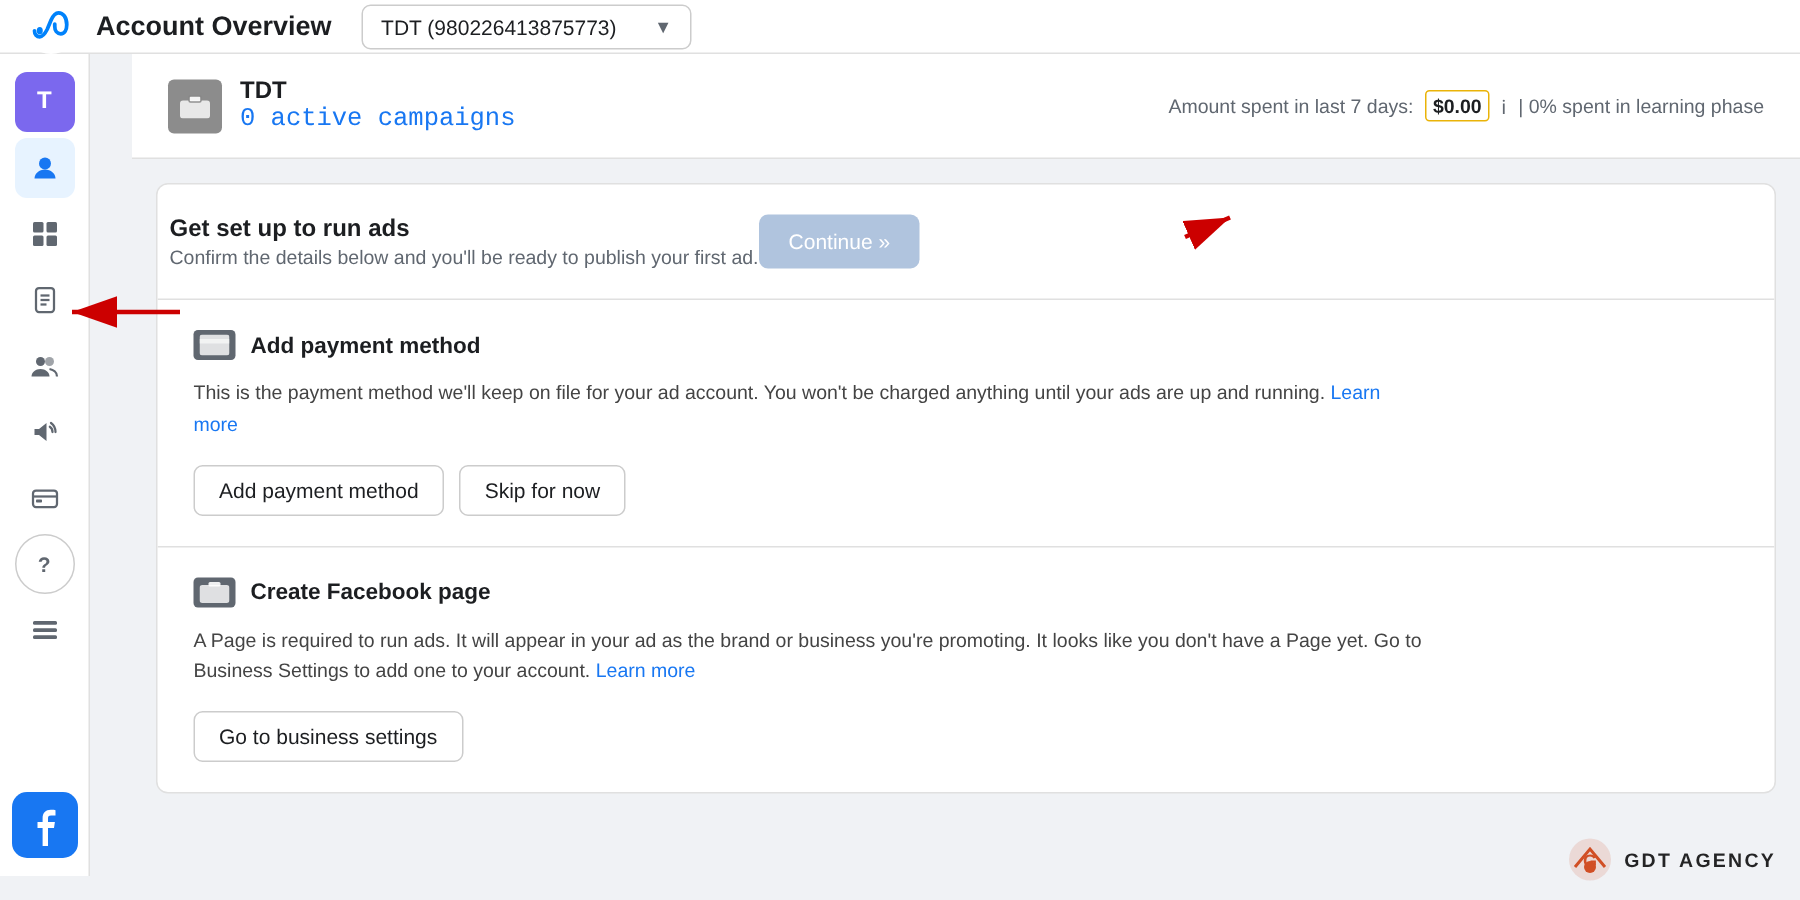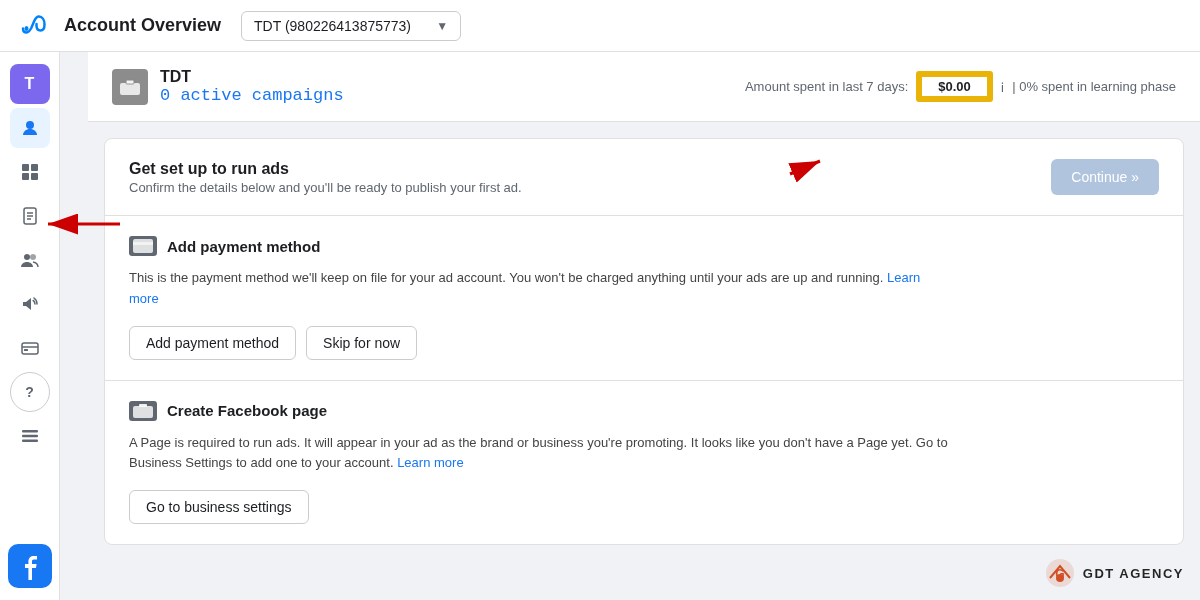--- a/index.html
+++ b/index.html
@@ -1,20 +1,20 @@
 <!DOCTYPE html>
 <html><head>
   <meta charset="utf-8">
   <style>
     * { margin: 0; padding: 0; box-sizing: border-box; }
     body { width: 1200px; height: 600px; font-family: -apple-system, BlinkMacSystemFont, 'Segoe UI', Helvetica, Arial, sans-serif; font-size: 14px; background: #f0f2f5; overflow: hidden; }
 
     
     .top-nav {
-      display: flex; align-items: center; background: white; height: 52px;
+      display: flex; align-items: center; background: white; height: 36px;
       padding: 0 16px; border-bottom: 1px solid #e0e0e0; position: relative; z-index: 10;
     }
     .meta-logo { width: 36px; height: 36px; margin-right: 12px; }
     .nav-title { font-size: 18px; font-weight: 600; color: #1c1e21; margin-right: 20px; }
     .account-selector {
       display: flex; align-items: center; border: 1px solid #ccc; border-radius: 6px;
       padding: 6px 12px; background: white; cursor: pointer; gap: 4px; min-width: 220px;
     }
     .account-selector-text { font-size: 14px; color: #1c1e21; flex: 1; }
     .chevron-down { font-size: 12px; color: #606770; }
@@ -40,29 +40,29 @@
     
     .account-header {
       background: white; padding: 16px 24px; display: flex; align-items: center;
       justify-content: space-between; border-bottom: 1px solid #e0e0e0;
     }
     .account-info { display: flex; align-items: center; gap: 12px; }
     .account-icon { width: 36px; height: 36px; background: #8c8c8c; border-radius: 4px; display: flex; align-items: center; justify-content: center; color: white; font-size: 16px; }
     .account-name { font-size: 16px; font-weight: 700; color: #1c1e21; }
     .account-campaigns { font-size: 17px; color: #1877f2; font-family: Liberation Mono, monospace; }
     .account-stats { display: flex; align-items: center; gap: 8px; font-size: 13px; color: #606770; }
-    .amount-box { border: 6px solid #eab308; padding: 2px 16px; border-radius: 3px; }
+    .amount-box { border: 1px solid #eab308; padding: 2px 4px; border-radius: 3px; }
     .amount-value { font-weight: 700; color: #1c1e21; }
 
     
     .setup-card {
       background: white; margin: 16px; border-radius: 8px; border: 1px solid #e0e0e0; overflow: hidden;
     }
     .setup-header {
-      padding: 20px 24px; display: flex; align-items: center; justify-content: space-between;
+      padding: 20px 8px; display: flex; align-items: center; 
       border-bottom: 1px solid #e0e0e0;
     }
     .setup-title { font-size: 16px; font-weight: 700; color: #1c1e21; }
     .setup-subtitle { font-size: 13px; color: #606770; margin-top: 2px; }
     .continue-btn {
       background: #b0c4de; color: white; border: none; border-radius: 6px;
       padding: 10px 20px; font-size: 14px; cursor: pointer; display: flex; align-items: center; gap: 6px;
       white-space: nowrap;
     }
 

